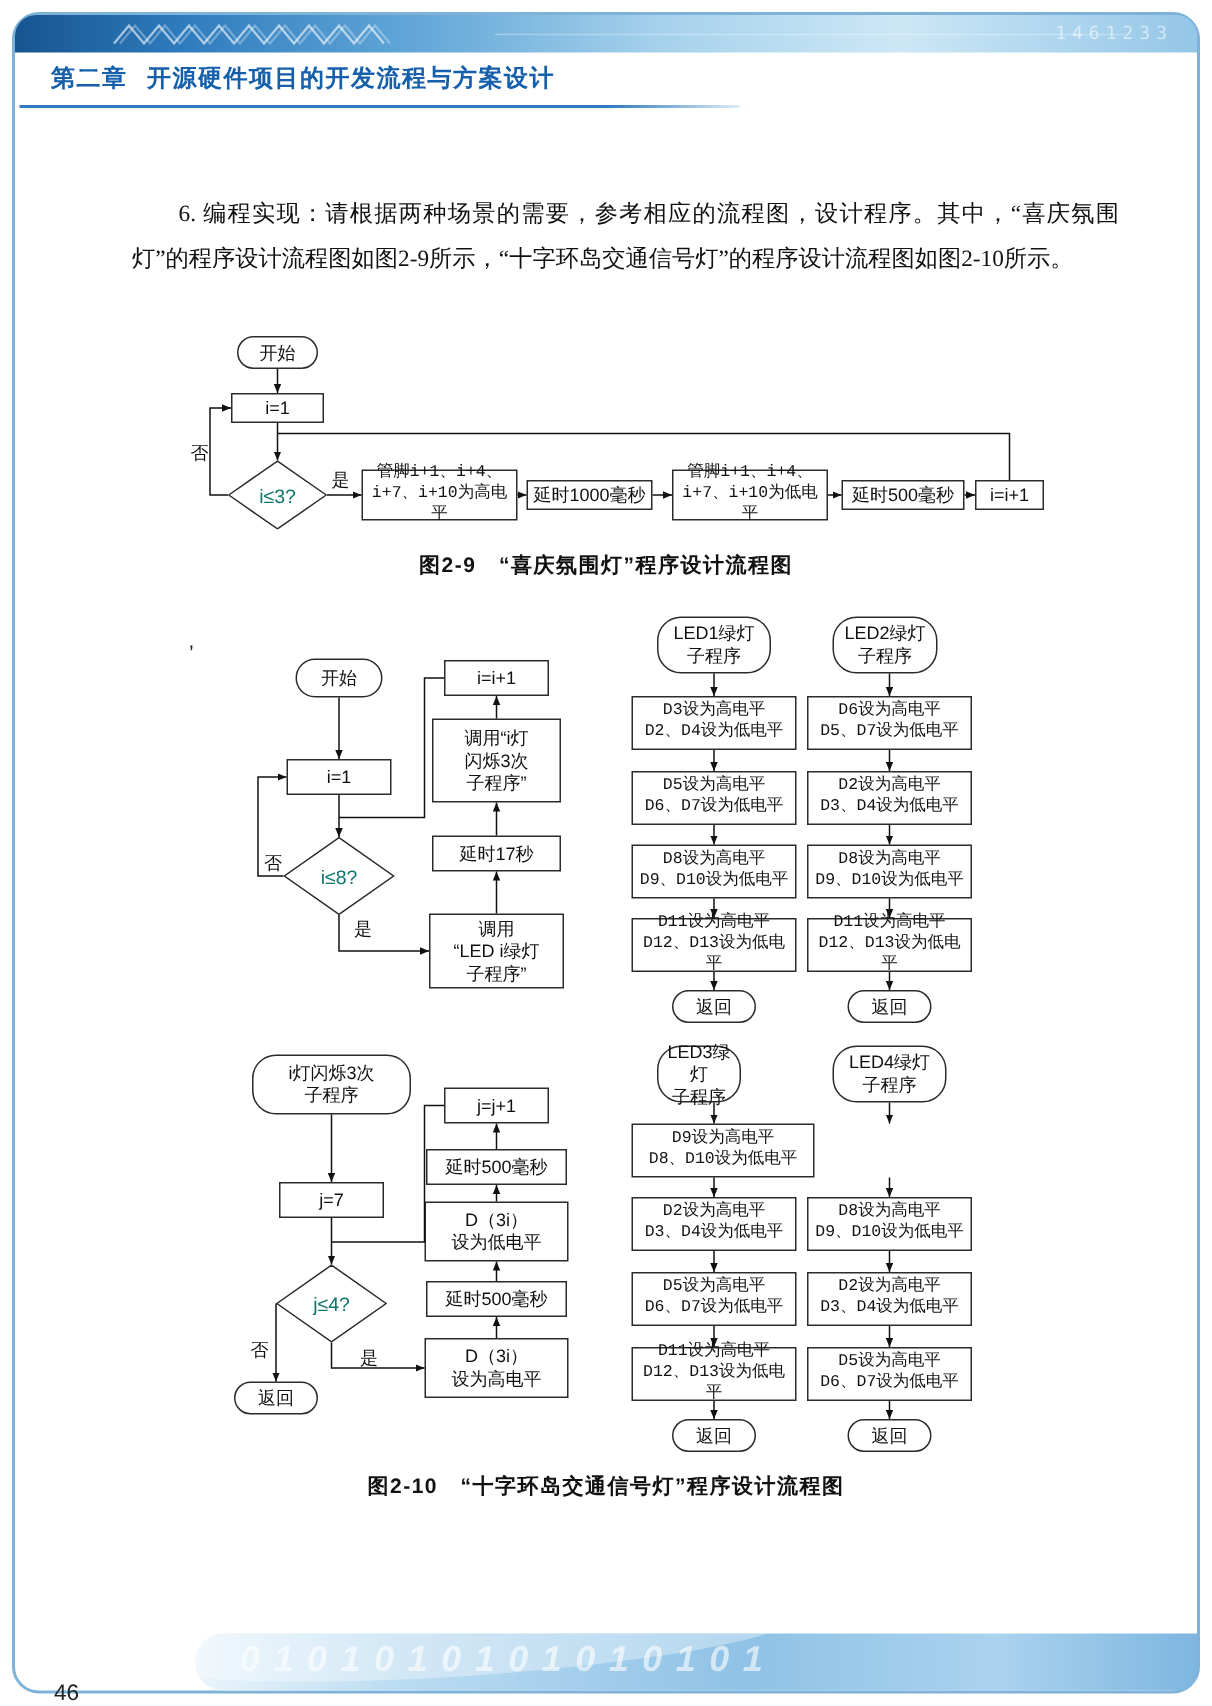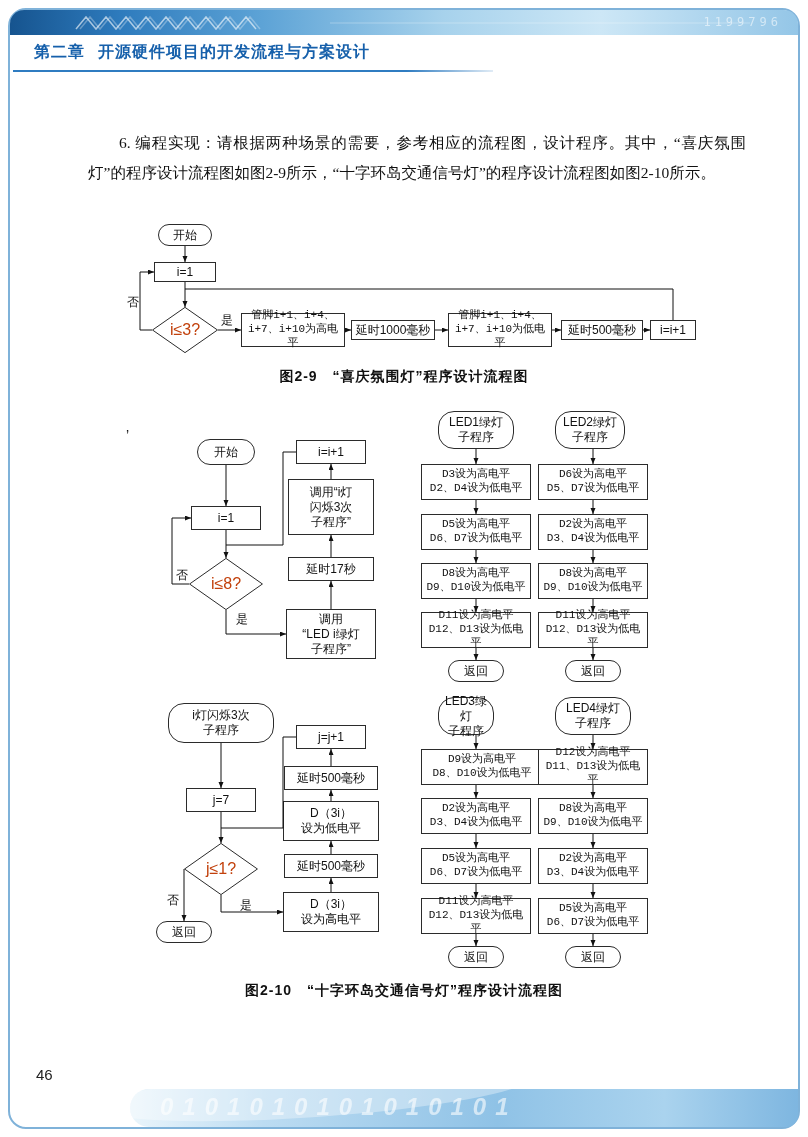--- a/index.html
+++ b/index.html
@@ -27,49 +27,49 @@
 
   
   .node { position:absolute; box-sizing:border-box; background:#fff; border:1px solid #2b2b2b;
           display:flex; align-items:center; justify-content:center; text-align:center;
           white-space:pre-line; font-size:12px; line-height:1.25; color:#111; padding:0 2px; }
   .sm { font-size:11px;font-family:Liberation Mono, monospace; }
   .term { border-radius:999px; }
   .r16 { border-radius:16px; }
   .diamond { position:absolute; display:flex; align-items:center; justify-content:center; }
   .diamond svg { position:absolute; inset:0; width:100%; height:100%; }
-  .diamond span { position:relative; z-index:1; font-size:16px; color:#c2410c; }
+  .diamond span { position:relative; z-index:1; font-size:13px; color:#0f766e; }
   .lbl { position:absolute; font-size:12px; line-height:1; color:#111; }
   .caption { position:absolute; left:0; width:100%; text-align:center; font-weight:bold;
              font-size:14px; color:#111; letter-spacing:1px; }
   .connectors { position:absolute; left:0; top:0; pointer-events:none; }
 
   
-  .page-number { position:absolute; left:36px; top:1066px; font-size:15px; color:#222; }
+  .page-number { position:absolute; left:36px; top:1120px; font-size:15px; color:#222; }
   .bottom-band { position:absolute; left:130px; right:10px; bottom:10px; height:38px;
                  border-radius:19px 0 12px 19px; overflow:hidden;
                  background:linear-gradient(90deg,#eaf5fb 0%,#bcdcf2 20%,#8fc2e6 55%,#aad3ee 80%,#7eb6e0 100%);font-style:italic; }
   .band-swoosh { position:absolute; left:-30px; top:-20px; width:430px; height:48px;
                  background:rgba(255,255,255,.35); border-radius:50%; transform:rotate(-4deg); }
   .bottom-digits { position:absolute; left:30px; top:4px; font-weight:bold; font-size:24px;
                    letter-spacing:9px; color:rgba(255,255,255,.6); white-space:nowrap; }
 </style>
 </head>
 <body>
 
 <div class="page">
 
   <div class="frame"></div>
   <div class="top-band">
     <svg width="788" height="25">
       <polyline points="66,19 76,7 86,19 96,7 106,19 116,7 126,19 136,7 146,19 156,7 166,19 176,7 186,19 196,7 206,19 216,7 226,19 236,7 246,19" fill="none" stroke="rgba(255,255,255,.6)" stroke-width="1.5"></polyline>
       <polyline points="70,19 80,7 90,19 100,7 110,19 120,7 130,19 140,7 150,19 160,7 170,19 180,7 190,19 200,7 210,19 220,7 230,19 240,7 250,19" fill="none" stroke="rgba(255,255,255,.3)" stroke-width="1.5"></polyline>
       <line x1="320" y1="13" x2="740" y2="13" stroke="rgba(255,255,255,.3)" stroke-width="1"></line>
     </svg>
-    <div class="band-digits">1199796</div>
+    <div class="band-digits">1461233</div>
   </div>
   <div class="chapter-heading">
     <span>第二章</span><span class="title">开源硬件项目的开发流程与方案设计</span>
   </div>
   <div class="heading-rule"></div>
 
   <div class="body-paragraph">6. 编程实现：请根据两种场景的需要，参考相应的流程图，设计程序。其中，“喜庆氛围灯”的程序设计流程图如图2-9所示，“十字环岛交通信号灯”的程序设计流程图如图2-10所示。</div>
 
   <div class="node term" style="left:158px;top:224px;width:54px;height:22px">开始</div>
   <div class="node" style="left:154px;top:262px;width:62px;height:20px">i=1</div>
@@ -134,21 +134,21 @@
 D12、D13设为低电平</div>
   <div class="node term" style="left:565px;top:660px;width:56px;height:22px">返回</div>
 
   <div class="node r16" style="left:168px;top:703px;width:106px;height:40px">i灯闪烁3次
 子程序</div>
   <div class="node" style="left:186px;top:788px;width:70px;height:24px">j=7</div>
   <div class="diamond" style="left:184px;top:843px;width:74px;height:52px">
     <svg viewBox="0 0 100 100" preserveAspectRatio="none">
         <polygon points="50,0.8 99.2,50 50,99.2 0.8,50" fill="#fff" stroke="#2b2b2b" stroke-width="1" vector-effect="non-scaling-stroke"></polygon>
       </svg>
-    <span>j≤1?</span>
+    <span>j≤4?</span>
   </div>
   <div class="lbl" style="left:167px;top:894px">否</div>
   <div class="lbl" style="left:240px;top:899px">是</div>
   <div class="node term" style="left:156px;top:921px;width:56px;height:22px">返回</div>
   <div class="node" style="left:296px;top:725px;width:70px;height:24px">j=j+1</div>
   <div class="node" style="left:284px;top:766px;width:94px;height:24px">延时500毫秒</div>
   <div class="node" style="left:283px;top:801px;width:96px;height:40px">D（3i）
 设为低电平</div>
   <div class="node" style="left:284px;top:854px;width:94px;height:24px">延时500毫秒</div>
   <div class="node" style="left:283px;top:892px;width:96px;height:40px">D（3i）
@@ -161,22 +161,20 @@
   <div class="node sm" style="left:421px;top:798px;width:110px;height:36px">D2设为高电平
 D3、D4设为低电平</div>
   <div class="node sm" style="left:421px;top:848px;width:110px;height:36px">D5设为高电平
 D6、D7设为低电平</div>
   <div class="node sm" style="left:421px;top:898px;width:110px;height:36px">D11设为高电平
 D12、D13设为低电平</div>
   <div class="node term" style="left:448px;top:946px;width:56px;height:22px">返回</div>
 
   <div class="node r16" style="left:555px;top:697px;width:76px;height:38px">LED4绿灯
 子程序</div>
-  <div class="node sm" style="left:538px;top:749px;width:110px;height:36px">D12设为高电平
-D11、D13设为低电平</div>
   <div class="node sm" style="left:538px;top:798px;width:110px;height:36px">D8设为高电平
 D9、D10设为低电平</div>
   <div class="node sm" style="left:538px;top:848px;width:110px;height:36px">D2设为高电平
 D3、D4设为低电平</div>
   <div class="node sm" style="left:538px;top:898px;width:110px;height:36px">D5设为高电平
 D6、D7设为低电平</div>
   <div class="node term" style="left:565px;top:946px;width:56px;height:22px">返回</div>
 
   <div class="caption" style="top:982px">图2-10　“十字环岛交通信号灯”程序设计流程图</div>
 

